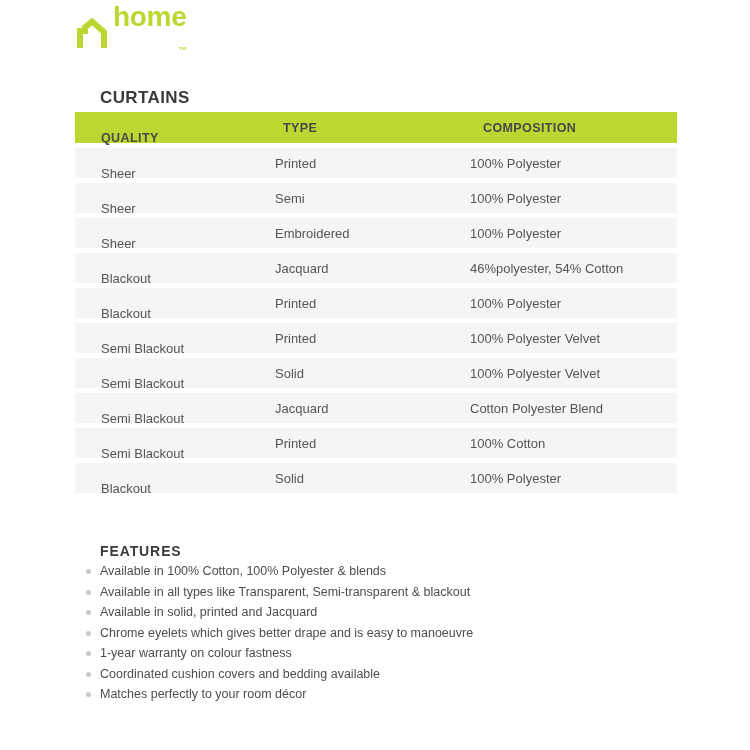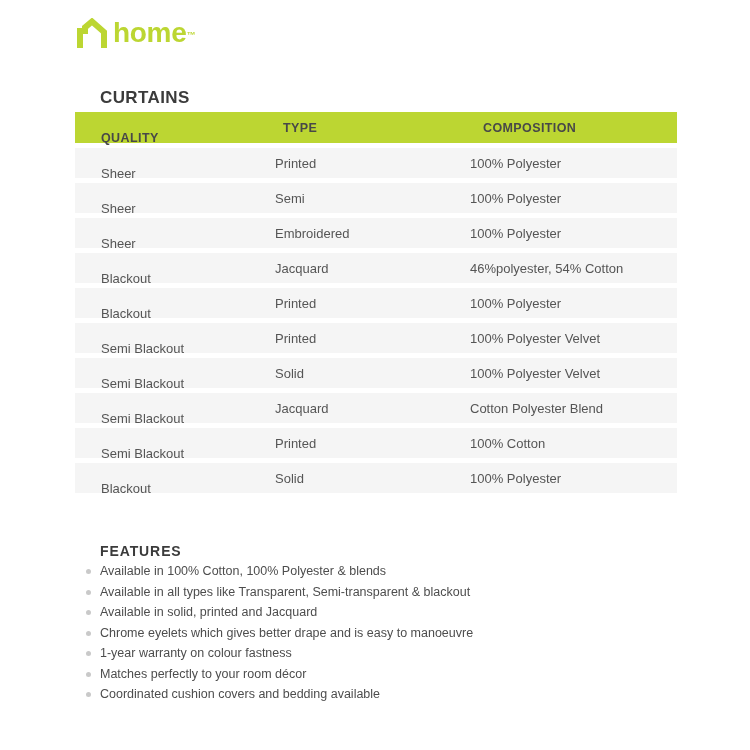--- a/index.html
+++ b/index.html
@@ -22,21 +22,21 @@
   .page{position:absolute;inset:0;background:#fff;}
 
   
   .logo{
     position:absolute;left:75px;top:16px;height:34px;
     display:flex;align-items:center;
   }
   .logo svg{display:block;margin-right:5px;}
   .logo-text{
     font-size:28px;line-height:30px;color:var(--lime);
-    letter-spacing:-0.3px;display:flex;align-items:center;
+    letter-spacing:-0.3px;display:flex;align-items:flex-end;flex-direction:column;
   }
   .logo-bold{font-weight:700;}
   .logo-light{font-weight:400;}
   .logo-tm{font-size:9px;font-weight:700;color:var(--lime);margin-top:3px;}
 
   
   .curtains-title{
     position:absolute;left:100px;top:88px;
     font-size:17px;font-weight:700;color:var(--heading);
     letter-spacing:0.4px;
@@ -175,21 +175,21 @@
     <li>
       <span class="dot"></span>
       <span>Chrome eyelets which gives better drape and is easy to manoeuvre</span>
     </li>
     <li>
       <span class="dot"></span>
       <span>1-year warranty on colour fastness</span>
     </li>
     <li>
       <span class="dot"></span>
-      <span>Matches perfectly to your room décor</span>
+      <span>Coordinated cushion covers and bedding available</span>
     </li>
     <li>
       <span class="dot"></span>
-      <span>Coordinated cushion covers and bedding available</span>
+      <span>Matches perfectly to your room décor</span>
     </li>
   </ul>
 
 </div>
 
 </body></html>

